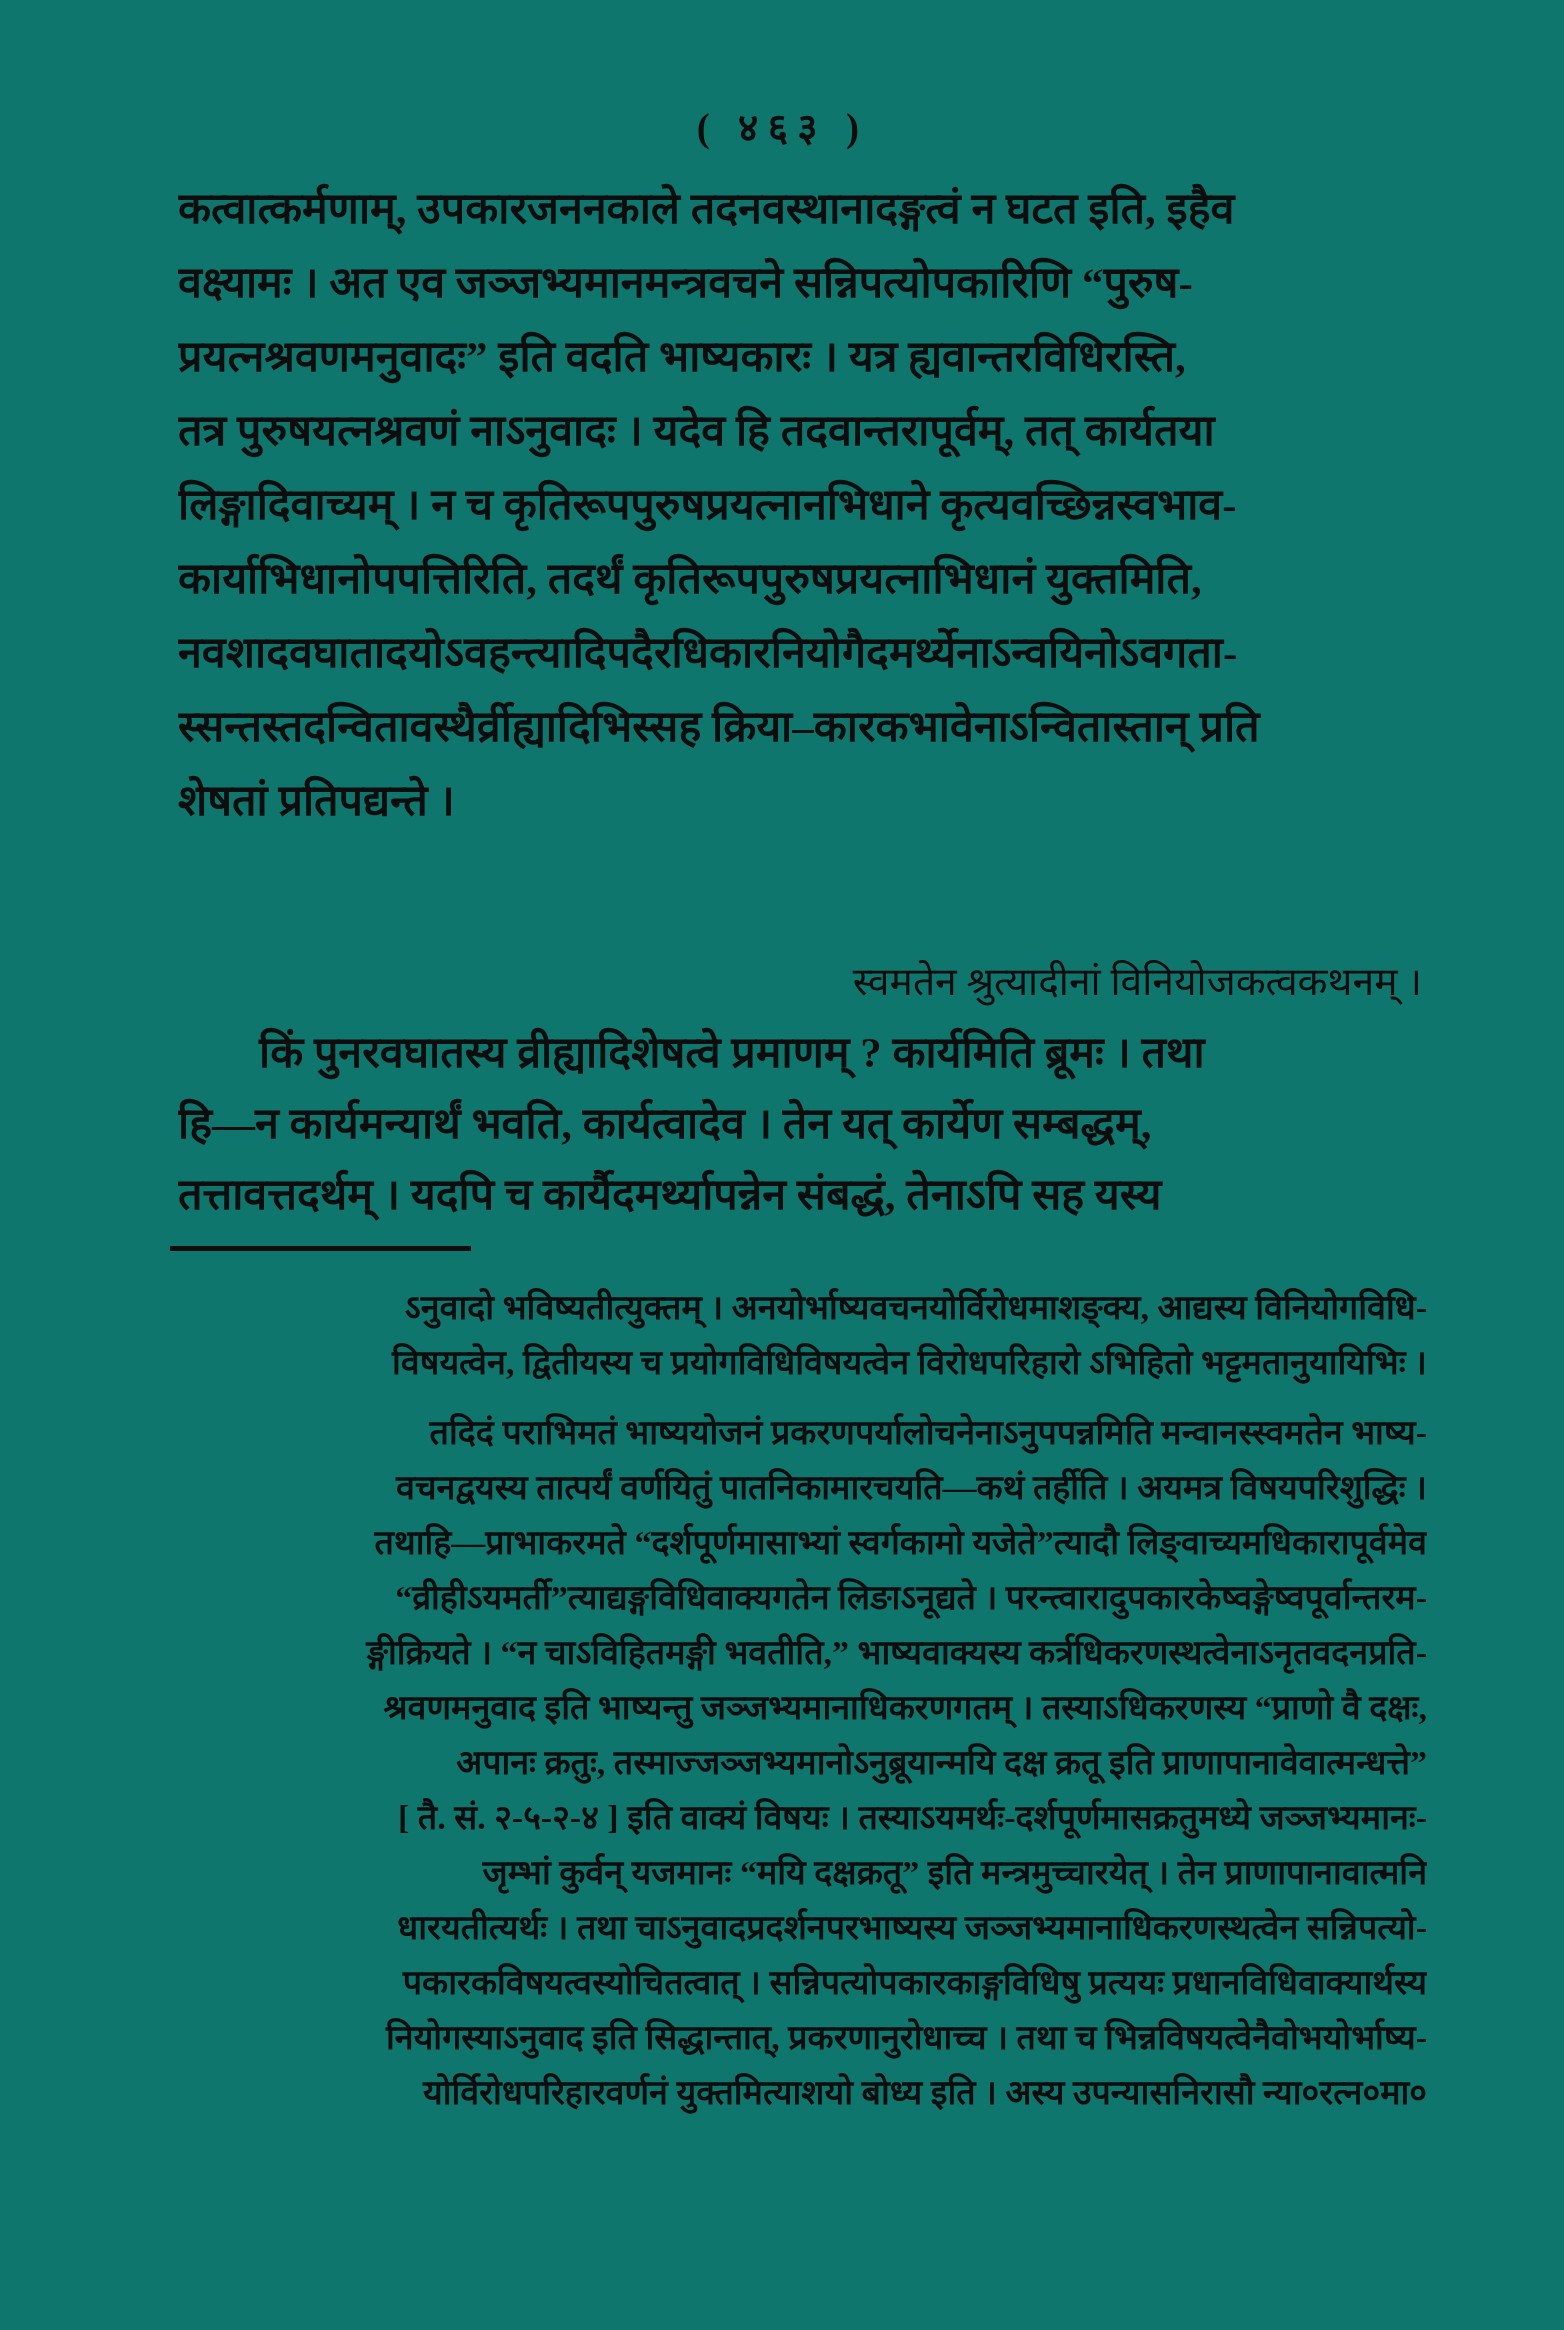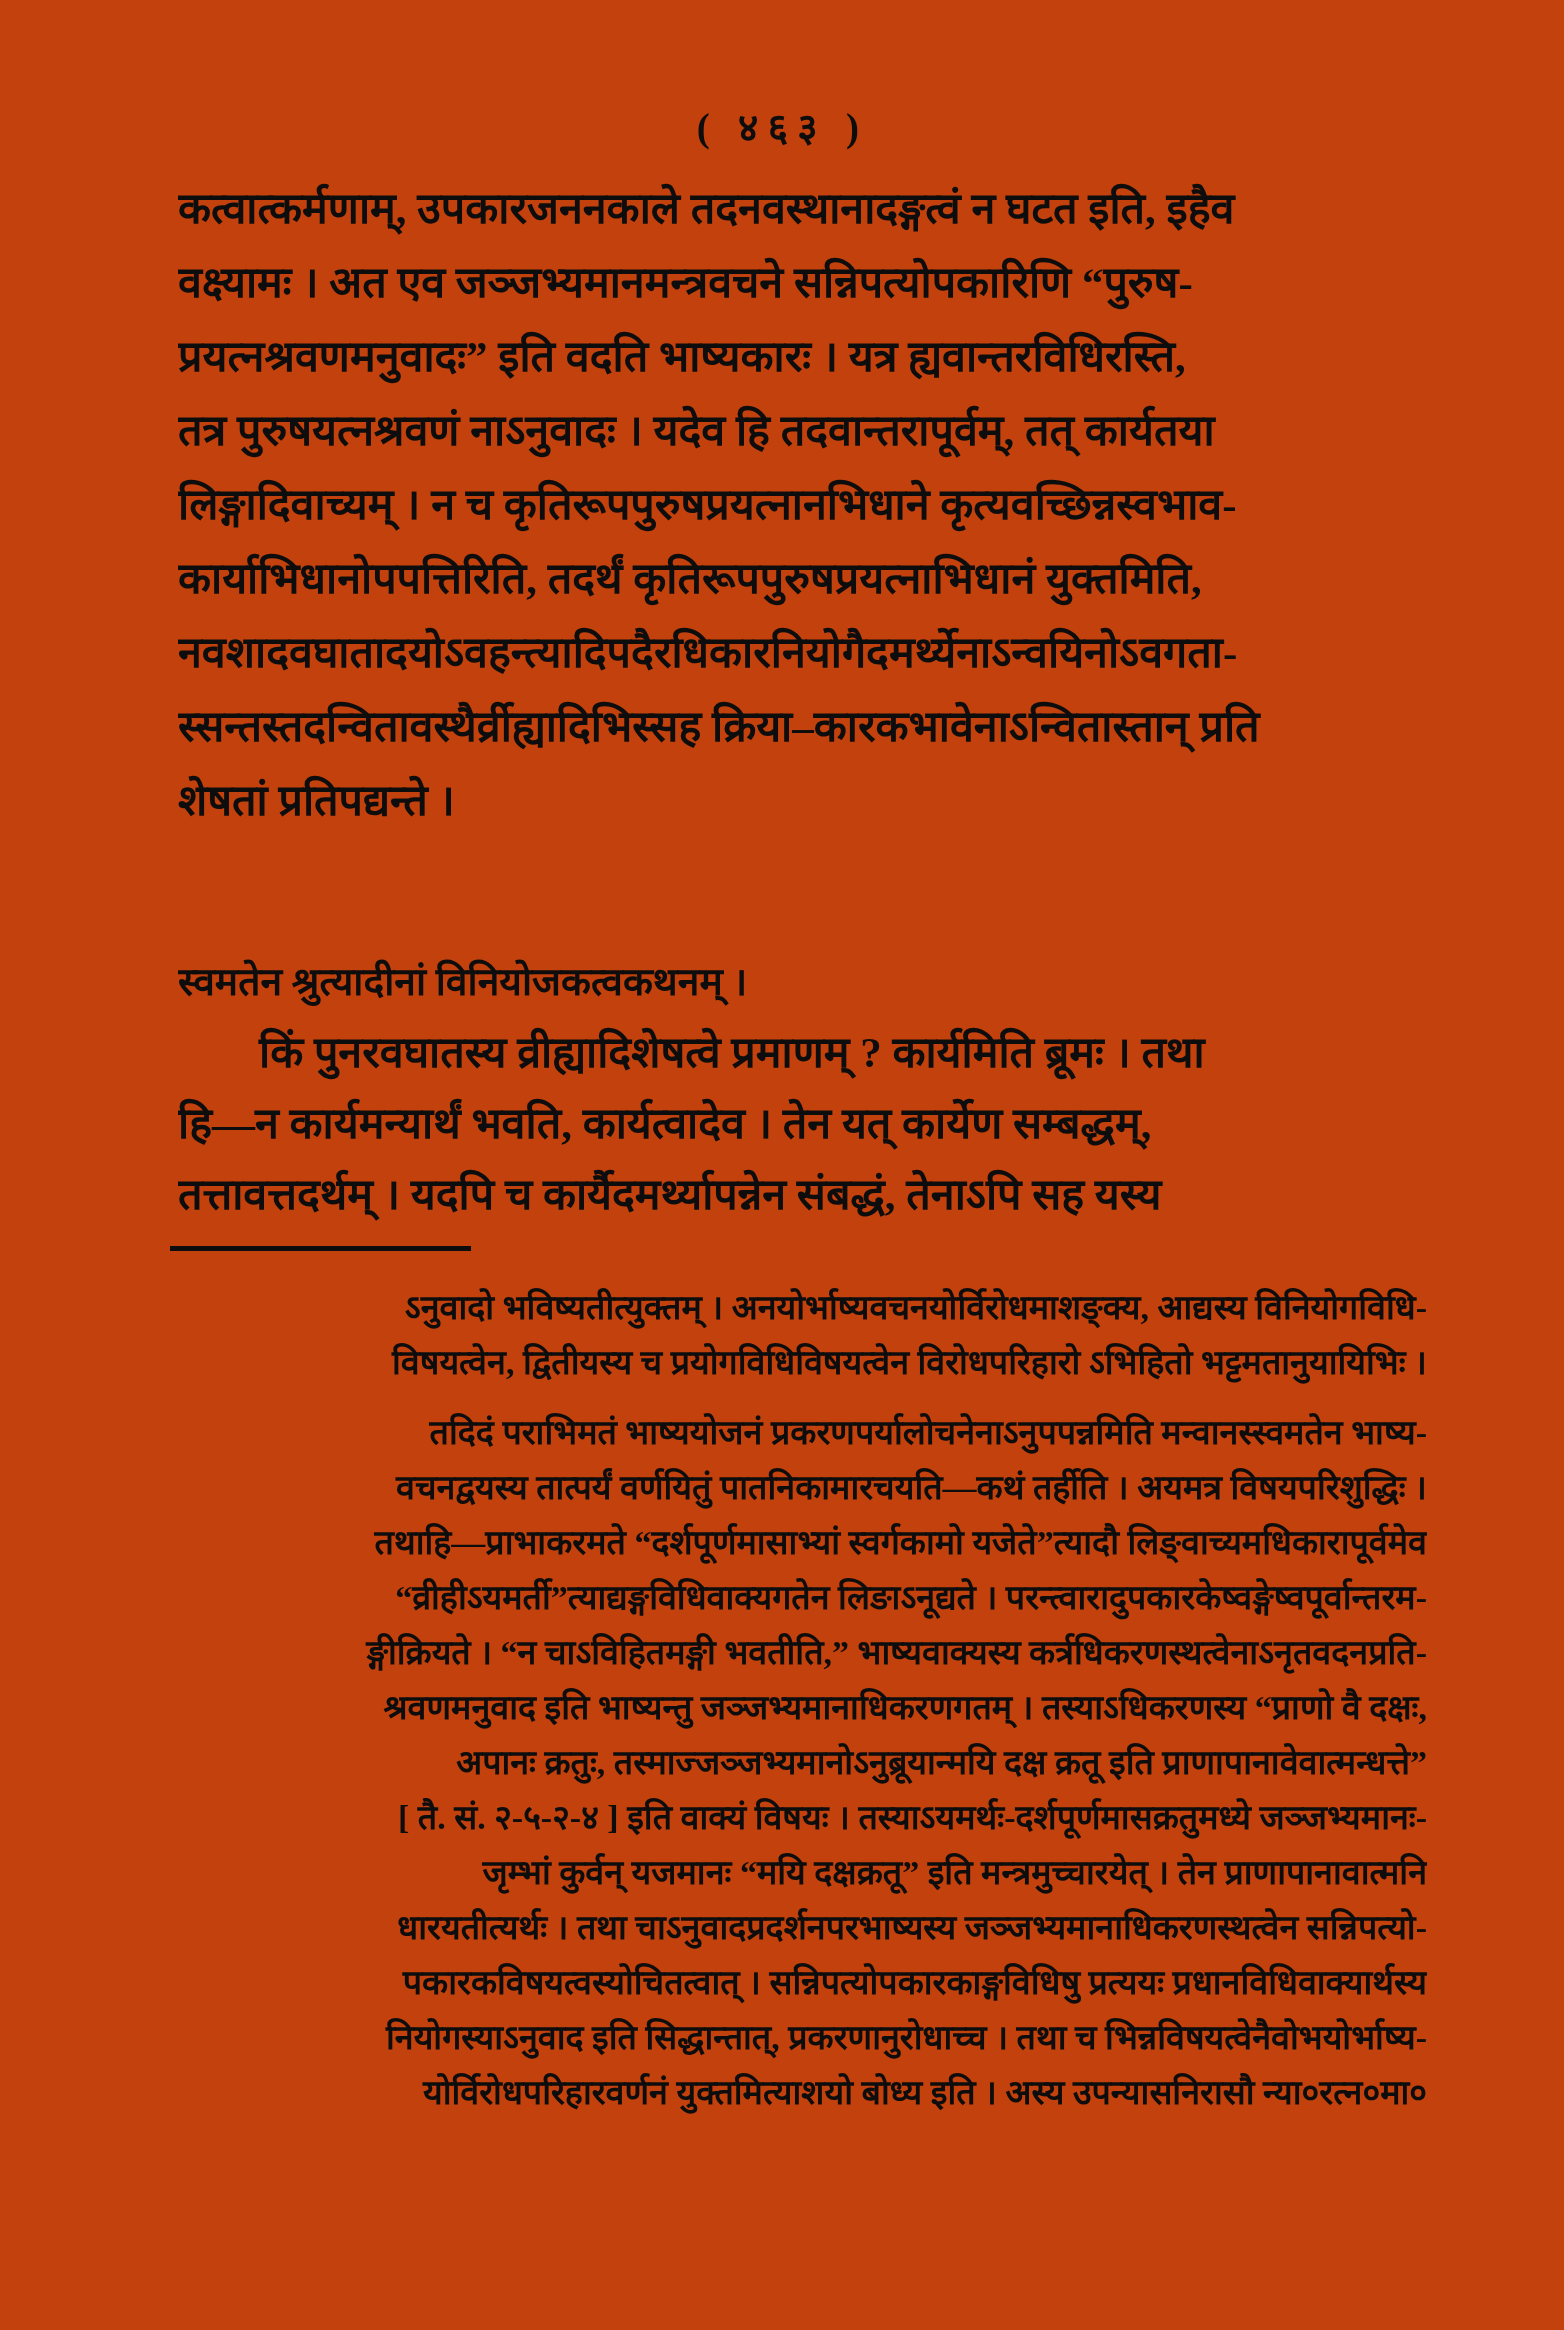--- a/index.html
+++ b/index.html
@@ -1,40 +1,40 @@
 <!DOCTYPE html>
 <html style="font-size:10.7px"><head>
 <meta charset="utf-8">
 <style>
   html,body{margin:0;padding:0;background:#777;}
   .page{
     position:relative;
     width:1565px;height:2330px;
-    background:#c2410c;
+    background:#0f766e;
     color:#0d0d0d;
     font-family:"Liberation Serif","DejaVu Serif",serif;
     overflow:hidden;
   }
   .pageno{
     position:absolute;top:99px;left:0;width:100%;
     text-align:center;font-size:39px;font-weight:bold;letter-spacing:9.3px;
   }
   .main{
     position:absolute;left:178px;top:172px;width:1244px;
     font-size:43px;font-weight:bold;
   }
   .main .bl{
     display:block;height:74px;line-height:74px;
     white-space:nowrap;overflow:hidden;
   }
   .indent-main{padding-left:81px;}
   .heading{
     position:absolute;left:178px;top:945px;width:1244px;
-    height:74px;line-height:74px;text-align:left;
-    font-size:39px;font-weight:bold;white-space:nowrap;overflow:hidden;
+    height:74px;line-height:74px;text-align:right;
+    font-size:39px;font-weight:normal;white-space:nowrap;overflow:hidden;
   }
   .para2{
     position:absolute;left:178px;top:1017px;width:1244px;
     font-size:43px;font-weight:bold;
   }
   .para2 .bl{
     display:block;height:71px;line-height:71px;
     white-space:nowrap;overflow:hidden;
   }
   .fnrule{

